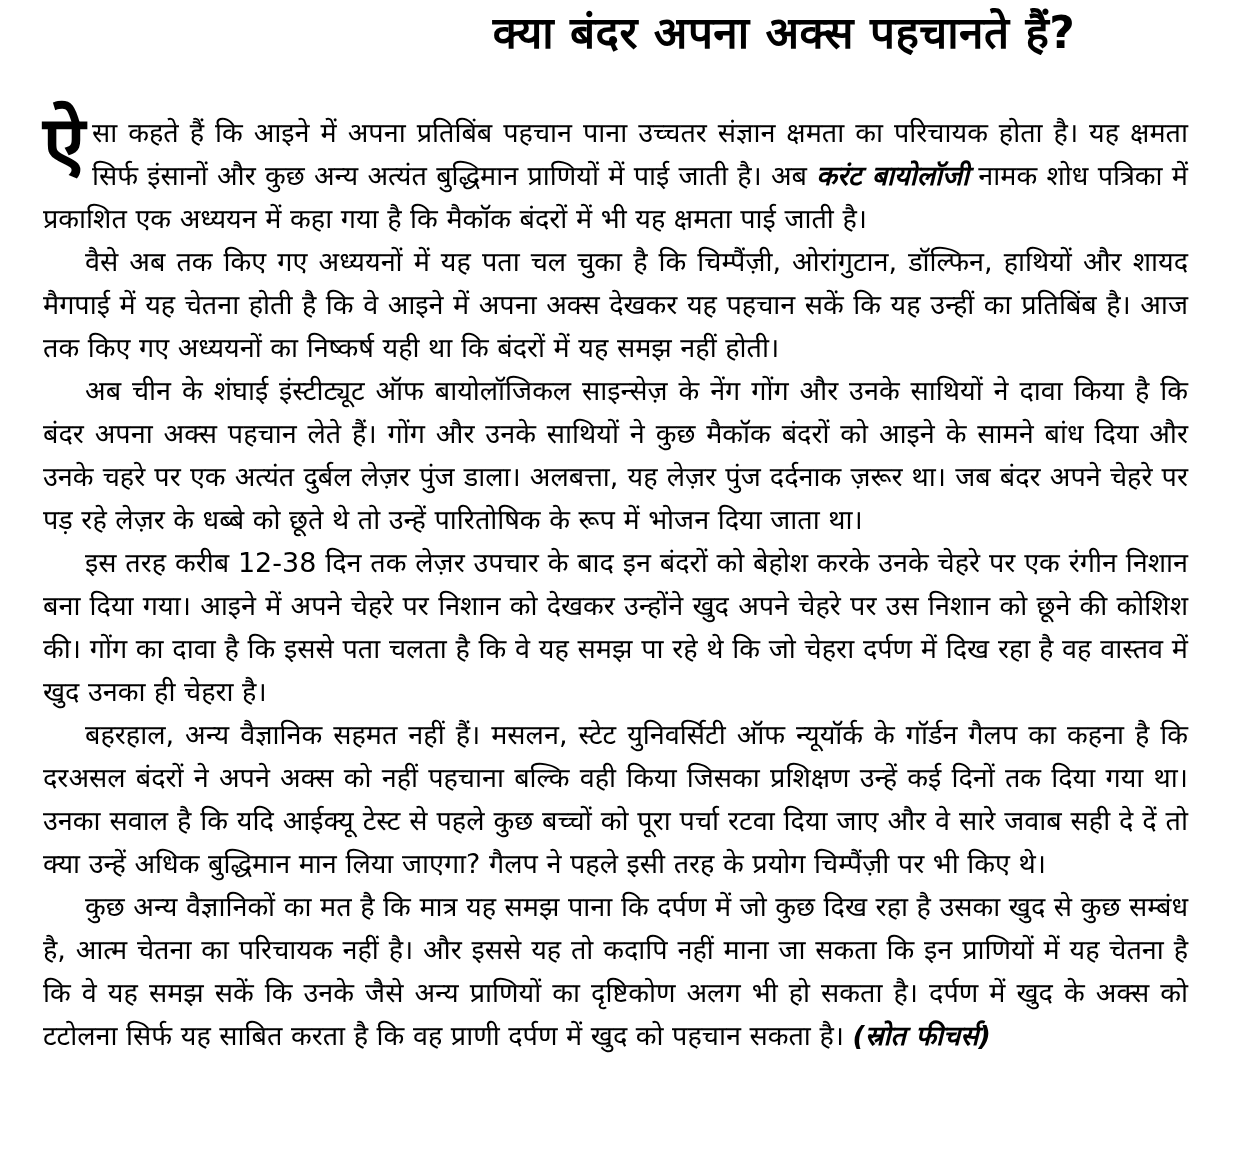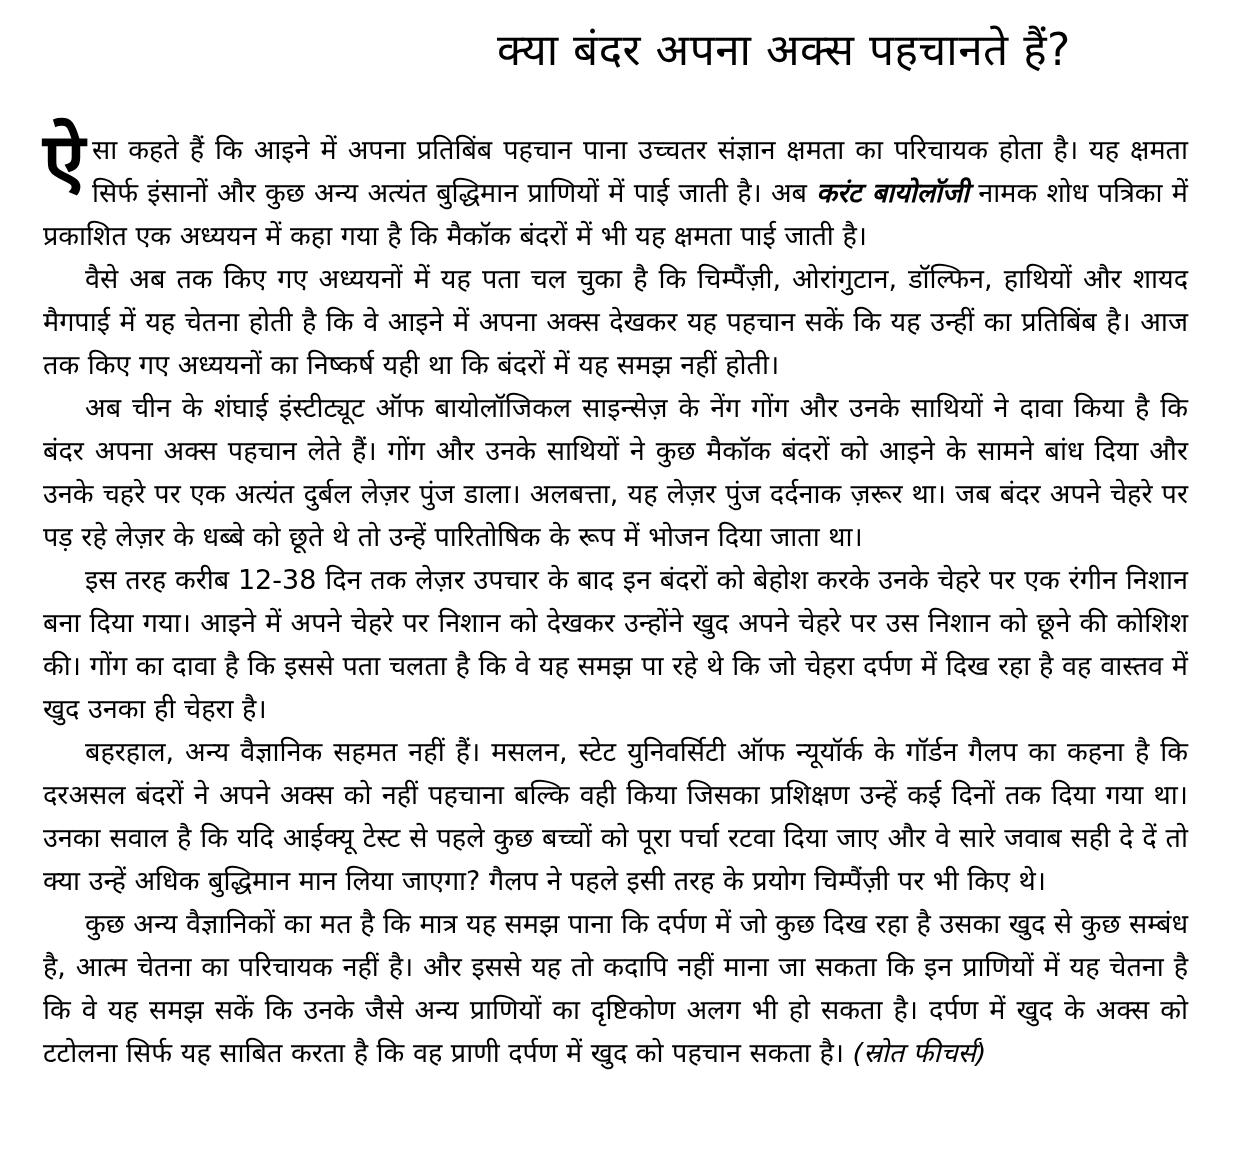--- a/index.html
+++ b/index.html
@@ -12,24 +12,24 @@
     height: 1158px;
     color: #000000;
     font-family: "DejaVu Sans", sans-serif;
     overflow: hidden;
   }
   .page {
     width: 100%;
     height: 100%;
   }
   .title {
-    font-weight: normal;
+    font-weight: bold;
     font-size: 44px;
     line-height: 1.3;
-    margin: 21px 45px 0 380px;
+    margin: 4px 45px 0 380px;
     text-align: center;
     white-space: nowrap;
     letter-spacing: 0.5px;
   }
   .article {
     margin: 50px 45px 0 43px;
     font-size: 27px;
     line-height: 43px;
     text-align: justify;
   }
@@ -45,21 +45,21 @@
     font-weight: bold;
     font-size: 76px;
     line-height: 66px;
     padding: 0 7px 0 0;
   }
   .italic {
     font-style: italic;
     font-weight: bold;
   }
   .bold {
-    font-weight: normal;
+    font-weight: bold;
   }
 </style>
 </head>
 <body>
 
 <main class="page">
   <h1 class="title">क्या बंदर अपना अक्स पहचानते हैं?</h1>
   <section class="article">
       <p class="para"><span class="dropcap">ऐ</span><span>सा कहते हैं कि आइने में अपना प्रतिबिंब पहचान पाना उच्चतर संज्ञान क्षमता का परिचायक होता है। यह क्षमता सिर्फ इंसानों और कुछ अन्य अत्यंत बुद्धिमान प्राणियों में पाई जाती है। अब </span><span class="italic">करंट बायोलॉजी</span><span> नामक शोध पत्रिका में प्रकाशित एक अध्ययन में कहा गया है कि मैकॉक बंदरों में भी यह क्षमता पाई जाती है।</span></p>
       <p class="para indent"><span>वैसे अब तक किए गए अध्ययनों में यह पता चल चुका है कि चिम्पैंज़ी, ओरांगुटान, डॉल्फिन, हाथियों और शायद मैगपाई में यह चेतना होती है कि वे आइने में अपना अक्स देखकर यह पहचान सकें कि यह उन्हीं का प्रतिबिंब है। आज तक किए गए अध्ययनों का निष्कर्ष यही था कि बंदरों में यह समझ नहीं होती।</span></p>

